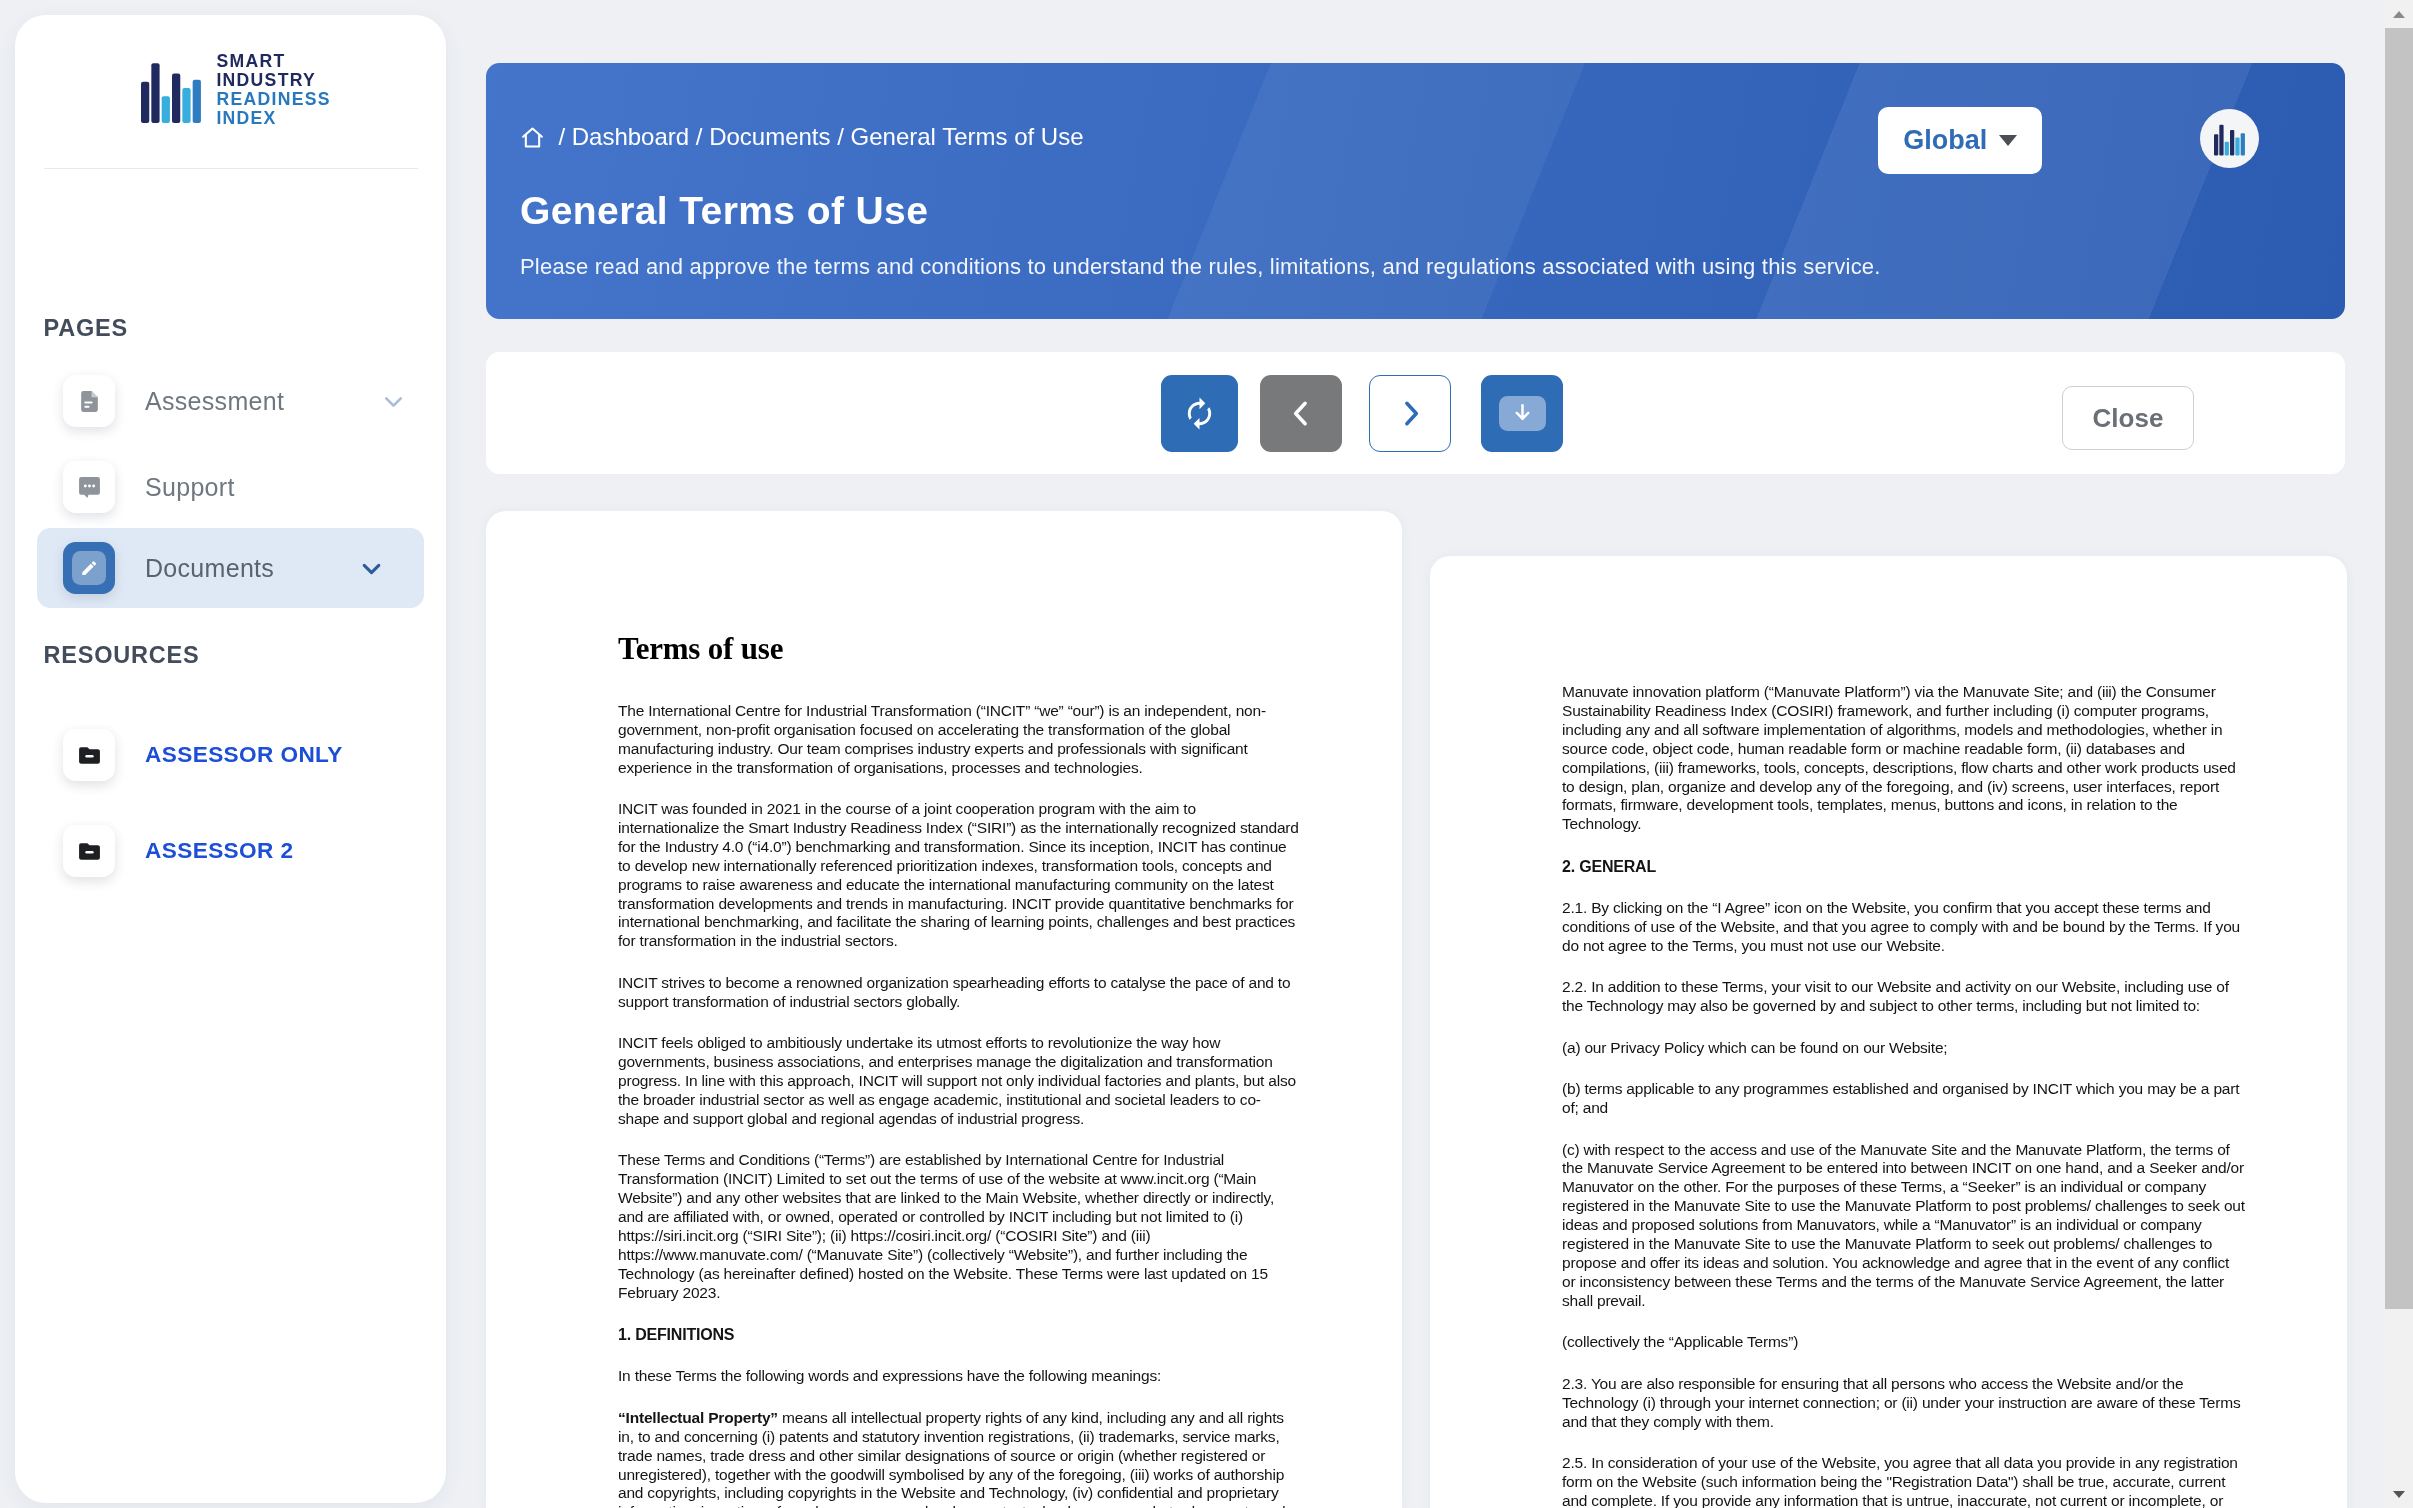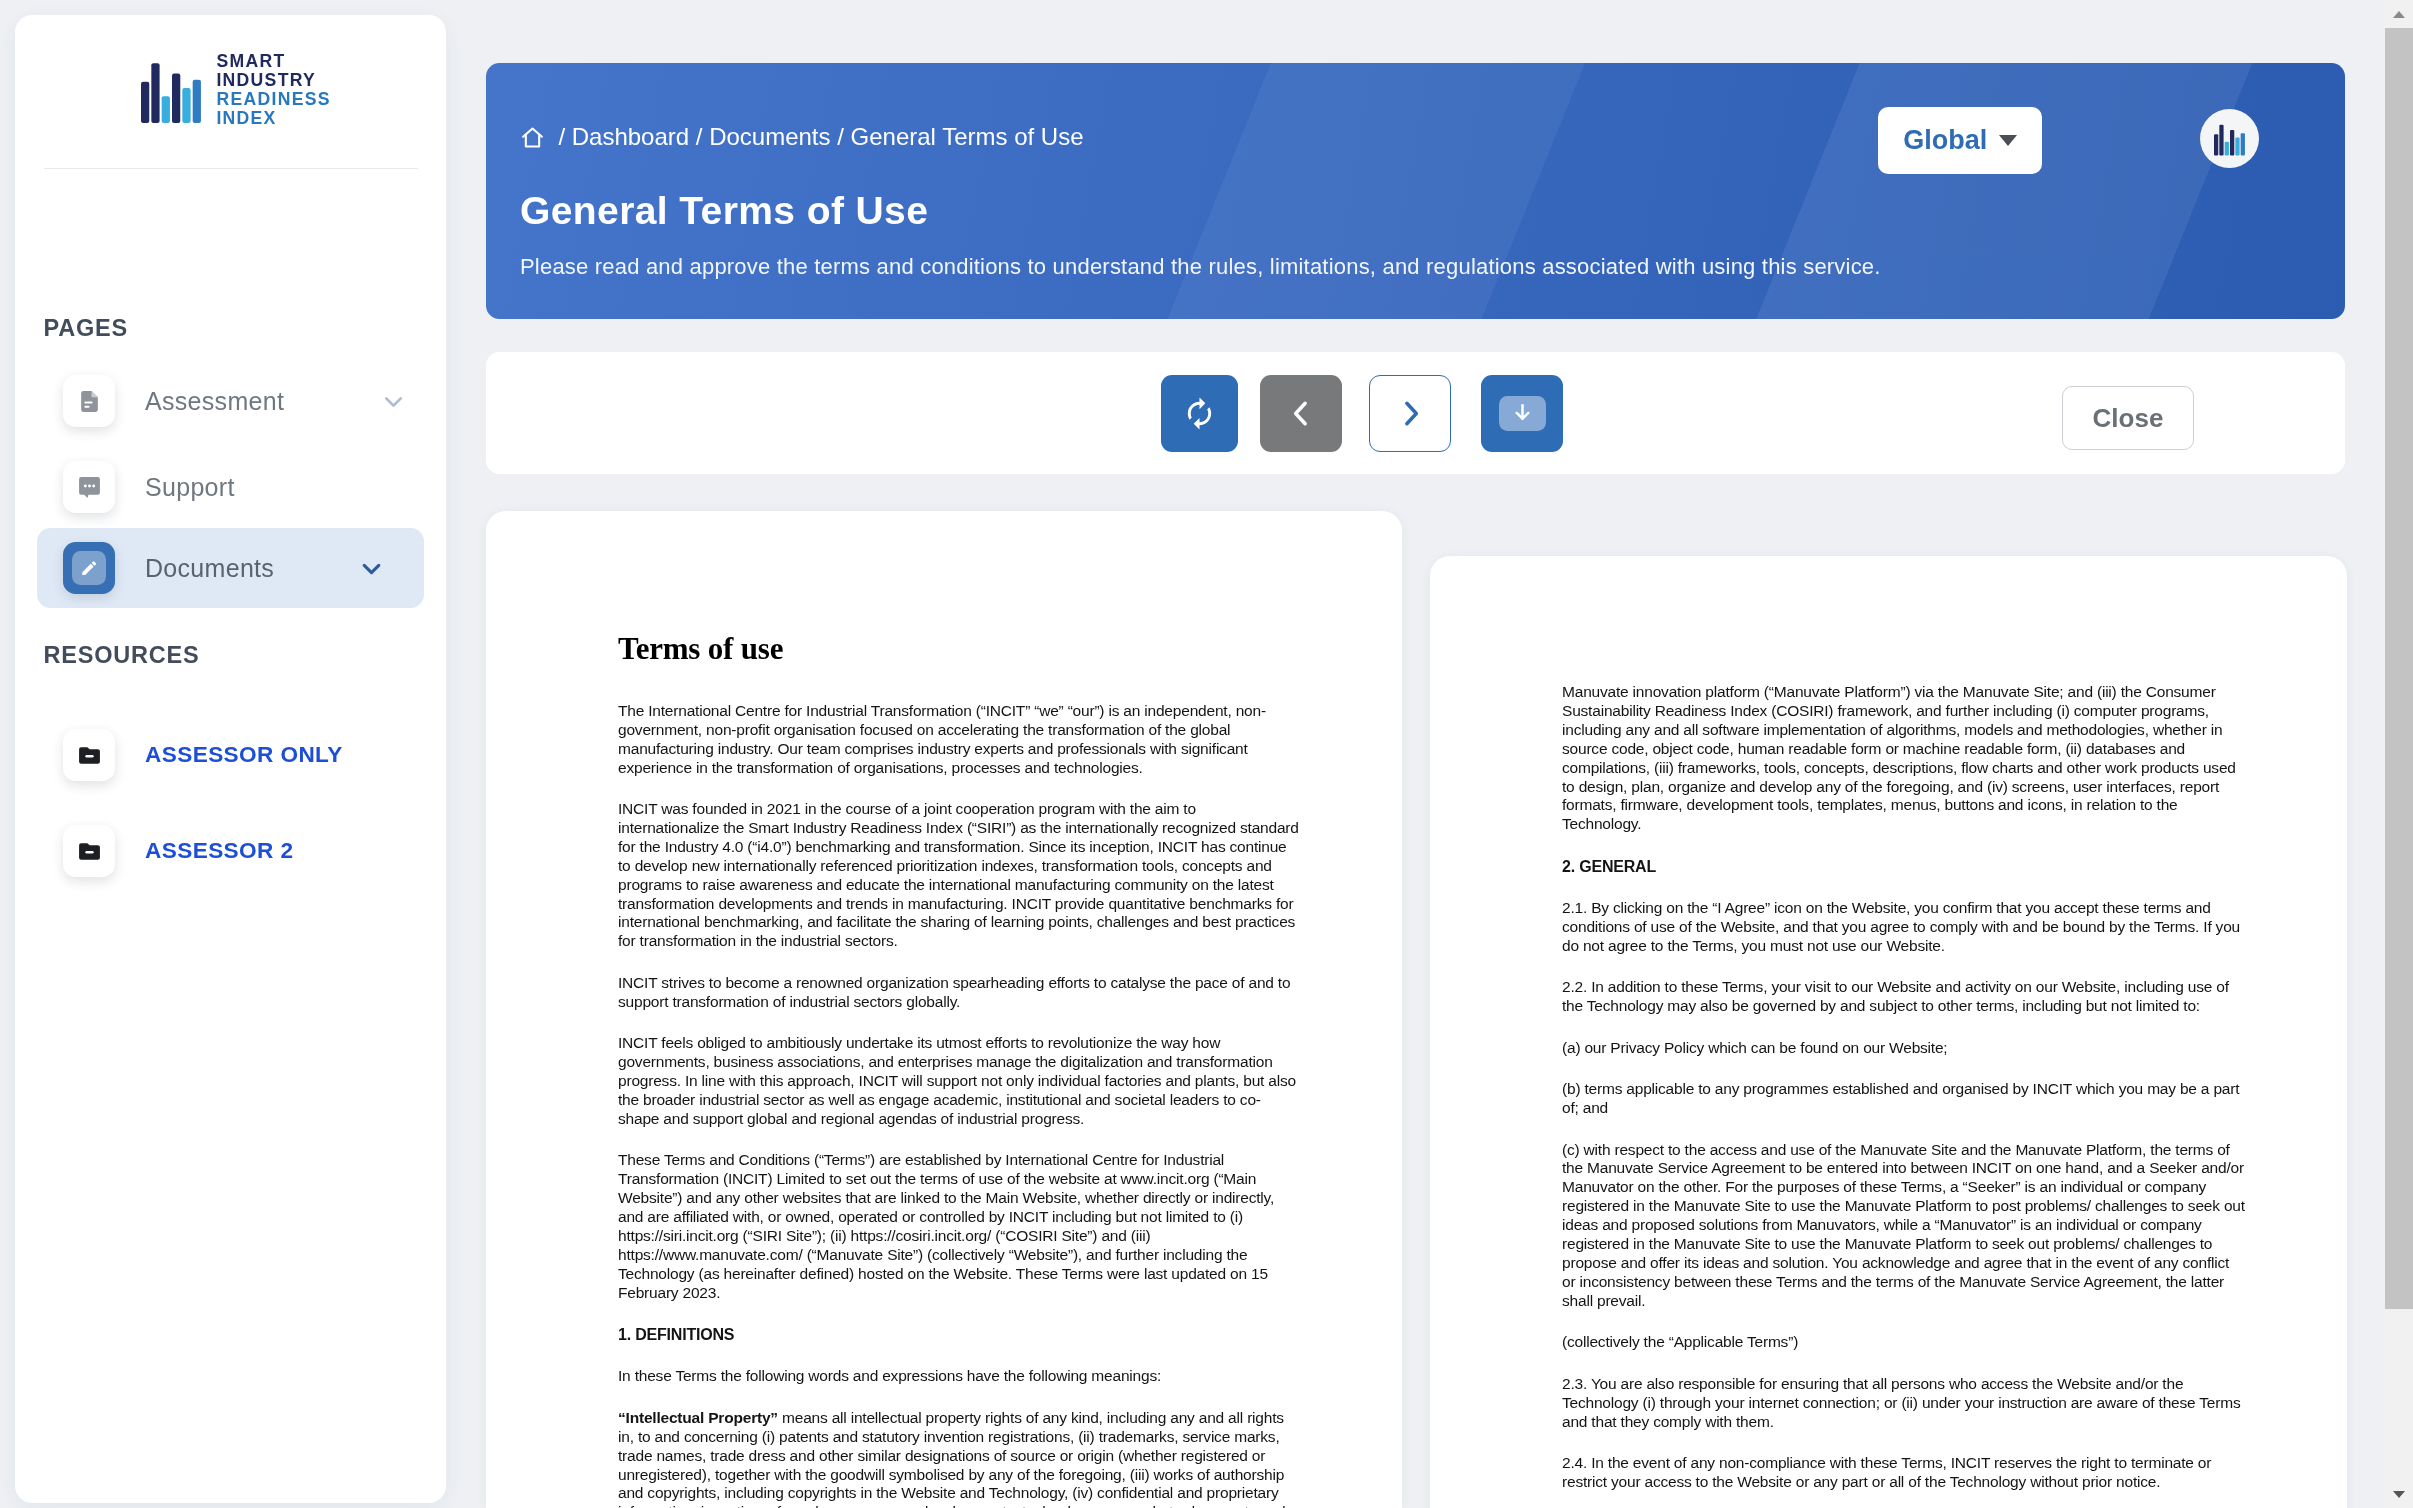--- a/index.html
+++ b/index.html
@@ -7,21 +7,21 @@
   body {
     font-family:"Liberation Sans", sans-serif;
     background:#eef0f4;
     position:relative;
     color:#6f7780;
   }
 
   
   .sidebar {
     position:absolute; left:15px; top:15px; width:431px; height:1488px;
-    background:#ffffff; border-radius:17px;
+    background:#ffffff; border-radius:31px;
     box-shadow:0 5px 20px rgba(40,60,90,.06);
   }
   .logo { position:absolute; left:126px; top:37px; display:flex; align-items:center; gap:13.4px; }
   .logo svg { width:62px; height:70px; }
   .logo-text { font-size:17.6px; line-height:19px; font-weight:bold; letter-spacing:1.3px; }
   .logo-text .navy { color:#212a5e; }
   .logo-text .blue { color:#2878be; }
   .side-divider { position:absolute; left:28.5px; right:28.5px; top:153px; height:0.8px; background:#e7e9ee; }
 
   .nav-row { position:absolute; left:0; width:100%; height:72px; display:flex; align-items:center; cursor:pointer; }
@@ -292,21 +292,20 @@
   <div class="doc">
     <p>Manuvate innovation platform (“Manuvate Platform”) via the Manuvate Site; and (iii) the Consumer Sustainability Readiness Index (COSIRI) framework, and further including (i) computer programs, including any and all software implementation of algorithms, models and methodologies, whether in source code, object code, human readable form or machine readable form, (ii) databases and compilations, (iii) frameworks, tools, concepts, descriptions, flow charts and other work products used to design, plan, organize and develop any of the foregoing, and (iv) screens, user interfaces, report formats, firmware, development tools, templates, menus, buttons and icons, in relation to the Technology.</p>
     <p class="doc-h">2. GENERAL</p>
     <p>2.1. By clicking on the “I Agree” icon on the Website, you confirm that you accept these terms and conditions of use of the Website, and that you agree to comply with and be bound by the Terms. If you do not agree to the Terms, you must not use our Website.</p>
     <p>2.2. In addition to these Terms, your visit to our Website and activity on our Website, including use of the Technology may also be governed by and subject to other terms, including but not limited to:</p>
     <p>(a) our Privacy Policy which can be found on our Website;</p>
     <p>(b) terms applicable to any programmes established and organised by INCIT which you may be a part of; and</p>
     <p>(c) with respect to the access and use of the Manuvate Site and the Manuvate Platform, the terms of the Manuvate Service Agreement to be entered into between INCIT on one hand, and a Seeker and/or Manuvator on the other. For the purposes of these Terms, a “Seeker” is an individual or company registered in the Manuvate Site to use the Manuvate Platform to post problems/ challenges to seek out ideas and proposed solutions from Manuvators, while a “Manuvator” is an individual or company registered in the Manuvate Site to use the Manuvate Platform to seek out problems/ challenges to propose and offer its ideas and solution. You acknowledge and agree that in the event of any conflict or inconsistency between these Terms and the terms of the Manuvate Service Agreement, the latter shall prevail.</p>
     <p>(collectively the “Applicable Terms”)</p>
     <p>2.3. You are also responsible for ensuring that all persons who access the Website and/or the Technology (i) through your internet connection; or (ii) under your instruction are aware of these Terms and that they comply with them.</p>
-    <p>2.4. In the event of any non-compliance with these Terms, INCIT reserves the right to terminate or restrict your access to the Website or any part or all of the Technology without prior notice.</p>
     <p>2.5. In consideration of your use of the Website, you agree that all data you provide in any registration form on the Website (such information being the "Registration Data") shall be true, accurate, current and complete. If you provide any information that is untrue, inaccurate, not current or incomplete, or INCIT has grounds to suspect that such information is untrue, inaccurate, not current or incomplete, INCIT may suspend or terminate your access to the Website and refuse you any and all current or future use of the</p>
   </div>
 </div>
 
 <div class="scrollbar">
   <div class="sb-btn sb-up">
       <span class="tri-up"></span>
     </div>
   <div class="sb-thumb"></div>
   <div class="sb-btn sb-down">

